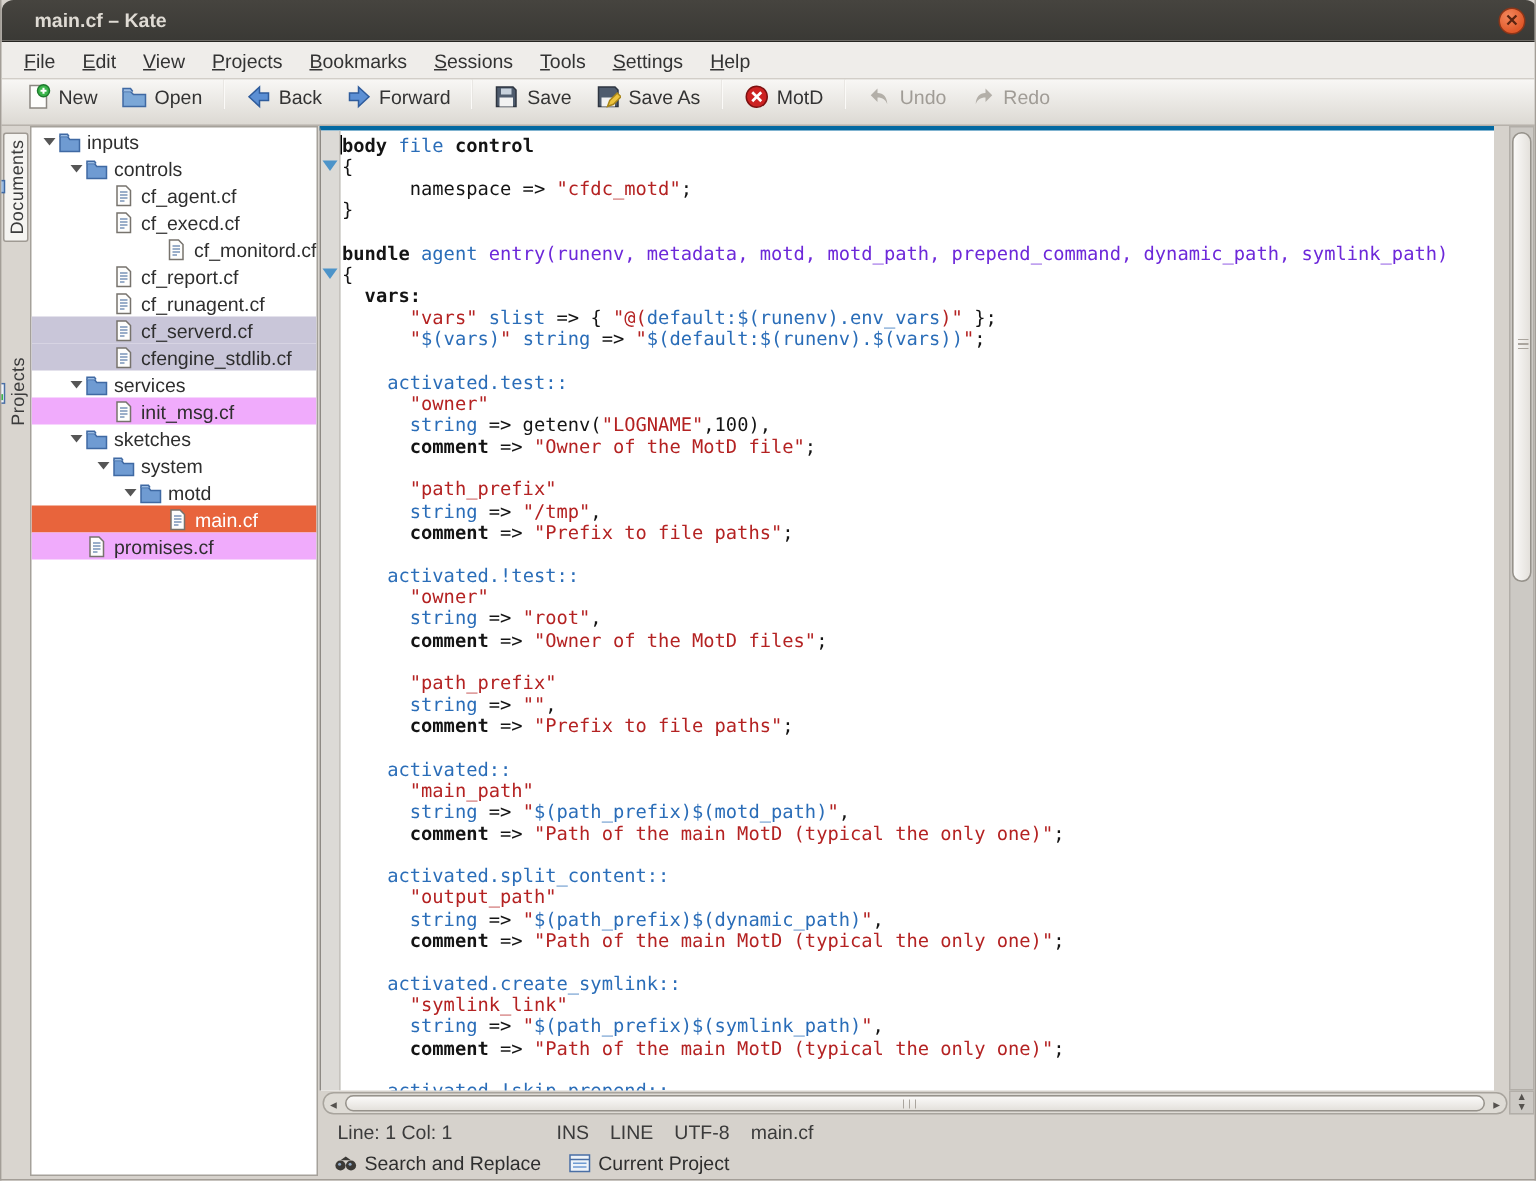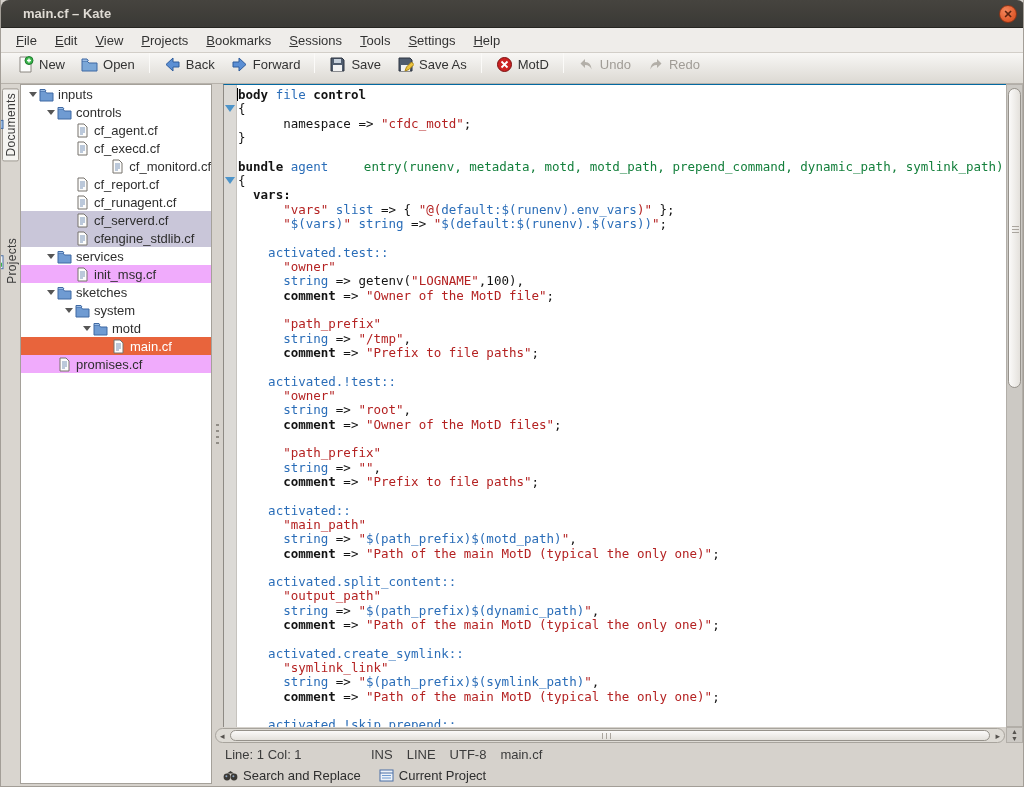--- a/index.html
+++ b/index.html
@@ -53,34 +53,34 @@
   .tree-row.hl-open { background:#c9c6d9; }
   .tree-row.hl-faint { background:#f0abfc; }
   .tree-row.selected { background:#e8643c; color:#ffffff; }
 
   
   .splitter { position:absolute; left:211px; top:84px; width:11px; height:700px; background:#d6d2cc; }
   .splitter .grip { position:absolute; left:4px; top:340px; width:3px; height:24px;
     background:repeating-linear-gradient(#918d86 0 2px, transparent 2px 6px); }
 
   
-  .editor { position:absolute; left:222px; top:84px; width:783px; height:643px;
-    background:#ffffff; border-left:1px solid #8e8a84; border-top:1px solid #0369a1; overflow:hidden; }
+  .editor { position:absolute; left:212px; top:84px; width:783px; height:643px;
+    background:#ffffff; border-left:1px solid #8e8a84; border-top:3px solid #0369a1; overflow:hidden; }
   .gutter { position:absolute; left:0; top:0; width:13px; height:100%; background:#dcdad6; border-right:1px solid #c6c3be; }
   .fold-mark { position:absolute; left:1px; width:0; height:0;
     border-left:5px solid transparent; border-right:5px solid transparent; border-top:7px solid #4d94c9; }
   .code { position:absolute; left:14px; top:3px; right:0;
     font-family:"DejaVu Sans Mono", monospace; font-size:12.5px; line-height:14.33px; white-space:pre; }
   .code-line { height:14.33px; }
   .tok-k { color:#141414; font-weight:bold; }
   .tok-t { color:#2a6db8; }
   .tok-s { color:#b42222; }
   .tok-v { color:#2a6db8; }
   .tok-p { color:#141414; }
-  .tok-f { color:#15803d;margin-left:28px; }
+  .tok-f { color:#6d28d9; }
   .caret { position:absolute; left:13px; top:3px; width:1px; height:13px; background:#000; }
 
   
   .vscroll { position:absolute; left:1005px; top:84px; width:17px; height:643px; background:#ccc9c4; border:1px solid #b2aea8; }
   .vthumb { position:absolute; left:1px; top:3px; width:13px; height:300px; background:linear-gradient(90deg,#fbfaf9,#e4e1dc);
     border:1px solid #96928b; border-radius:7px; }
   .vthumb::after { content:""; position:absolute; left:3px; top:46%; width:7px; height:7px;
     background:repeating-linear-gradient(#aaa59e 0 1px, transparent 1px 3px); }
   .vsteppers { position:absolute; left:1005px; top:727px; width:17px; height:16px; background:#ccc9c4;
     border:1px solid #b2aea8; font-size:7px; color:#55524e; text-align:center; line-height:7px; }

